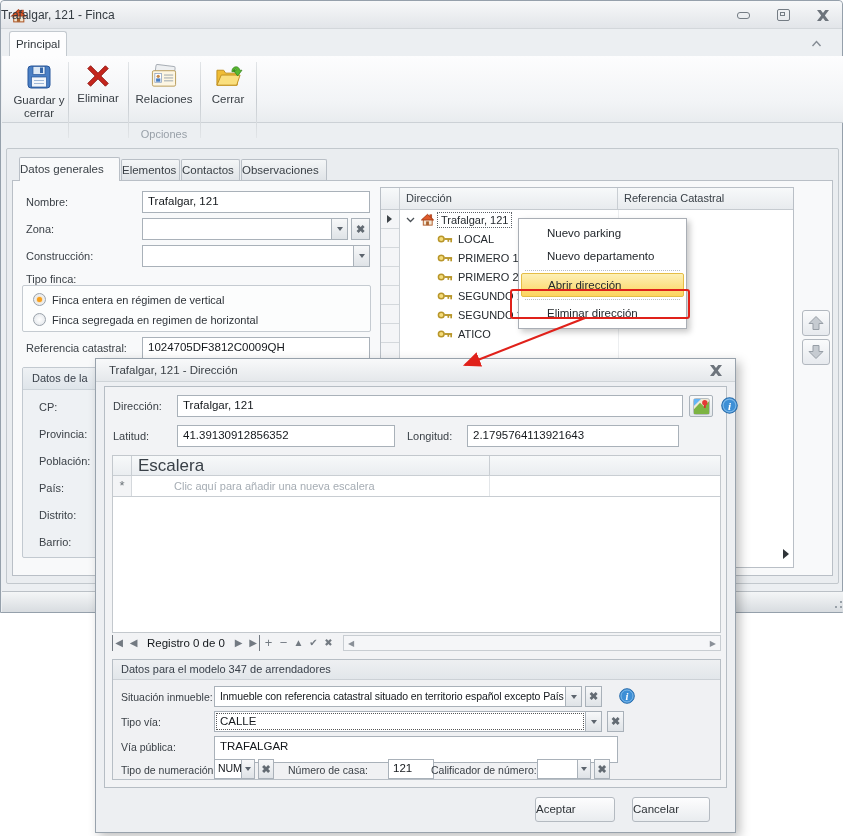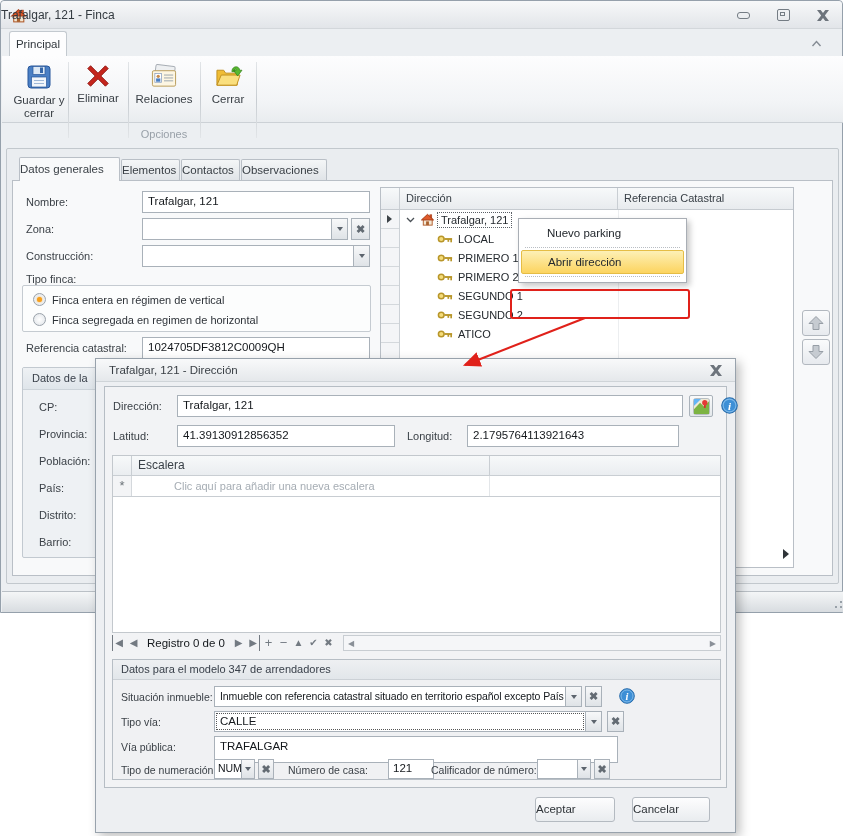--- a/index.html
+++ b/index.html
@@ -74,21 +74,21 @@
 .ann-arrow{position:absolute;left:440px;top:300px;z-index:70}
 
 
 .dlg{position:absolute;left:95px;top:358px;width:641px;height:475px;background:#edeff2;border:1px solid #98a2ac;box-shadow:4px 4px 10px rgba(0,0,0,.25);z-index:50}
 .dlg-titlebar{position:absolute;left:0;top:0;width:100%;height:23px;background:linear-gradient(#f8f9fa,#e5e8eb);border-bottom:1px solid #cfd4d8}
 .dlg-title{position:absolute;left:13px;top:0;line-height:22px;font-size:11.5px;color:#393f45}
 .dlg-close{position:absolute;right:12px;top:5px;width:14px;height:12px;display:flex;align-items:center;justify-content:center}
 .dlg-panel{position:absolute;left:8px;top:27px;width:623px;height:402px;background:#f2f3f5;border:1px solid #b6bdc4}
 .dgrid{position:absolute;left:7px;top:68px;width:609px;height:178px;background:#fff;border:1px solid #c3c8cd}
 .dgrid-hdr{position:absolute;left:0;top:0;width:100%;height:20px;background:linear-gradient(#f7f9fa,#eaedf0);border-bottom:1px solid #c9ced3;display:flex}
-.dgh{border-right:1px solid #c9ced3;line-height:19px;padding-left:6px;font-size:12px;color:#394047}
+.dgh{border-right:1px solid #c9ced3;line-height:19px;padding-left:6px;font-size:17px;color:#394047}
 .newrow{position:absolute;left:0;top:20px;width:100%;height:21px;border-bottom:1px solid #c8cdd2;display:flex}
 .nr-marker{width:19px;background:#f3f4f6;border-right:1px solid #d4d8dc;text-align:center;color:#6b7278;font-size:13px;line-height:19px}
 .nr-cell{width:358px;border-right:1px solid #e3e6e9;padding-left:42px;line-height:20px;font-size:11px;color:#a6adb4;white-space:nowrap}
 .dnav{position:absolute;left:7px;top:246px;width:609px;height:20px;display:flex;align-items:center;gap:2px;font-size:10px;color:#737a82}
 .nav-g{min-width:13px;text-align:center;line-height:16px}
 .nav-first{border-left:1px solid #737a82}
 .nav-last{border-right:1px solid #737a82}
 .nav-label{font-size:11.5px;color:#14181c;margin:0 5px;white-space:nowrap}
 .nav-scroll{flex:1;height:16px;margin-left:6px;background:#f5f6f8;border:1px solid #c8cdd2;display:flex;align-items:center;justify-content:space-between;padding:0 4px;font-size:8px;color:#8a9098}
 .g347{position:absolute;left:7px;top:272px;width:609px;height:121px;background:#f0f1f3;border:1px solid #b7bec5}
@@ -360,23 +360,25 @@
         </svg>
     </div>
 
     <div class="statusbar">
       <span class="grip"></span>
     </div>
   </div>
 
   <div class="ctx">
     <div class="ctx-item">Nuevo parking</div>
+    <div class="ctx-item">Nuevo departamento</div>
     <div class="ctx-sep"></div>
     <div class="ctx-item hl">Abrir dirección</div>
     <div class="ctx-sep"></div>
+    <div class="ctx-item">Eliminar dirección</div>
   </div>
 
   <div class="ann-box"></div>
   <svg class="ann-arrow" width="170" height="80" viewBox="0 0 170 80">
     <defs>
         <marker id="arrh" markerWidth="9" markerHeight="8" refX="7" refY="3.5" orient="auto">
           <path d="M0 0 L8 3.5 L0 7 Z" fill="#e0211a"></path>
         </marker>
       </defs>
     <line x1="145" y1="18" x2="25" y2="65" stroke="#e0211a" stroke-width="2.2" marker-end="url(#arrh)"></line>

